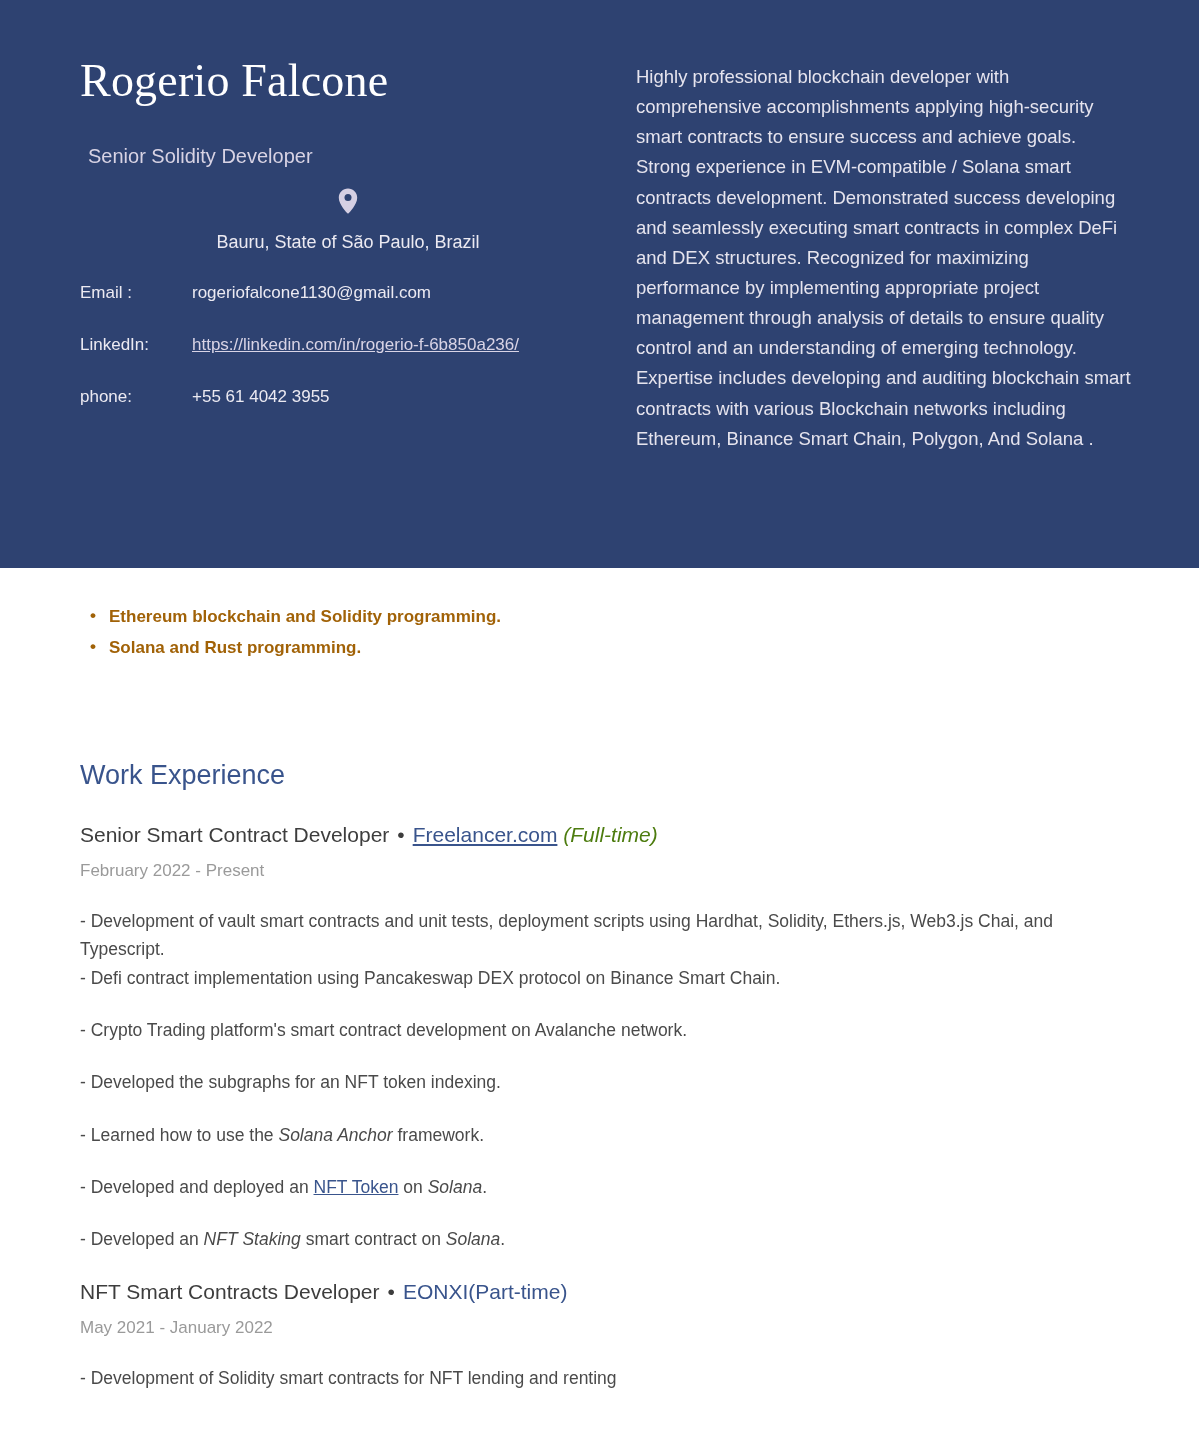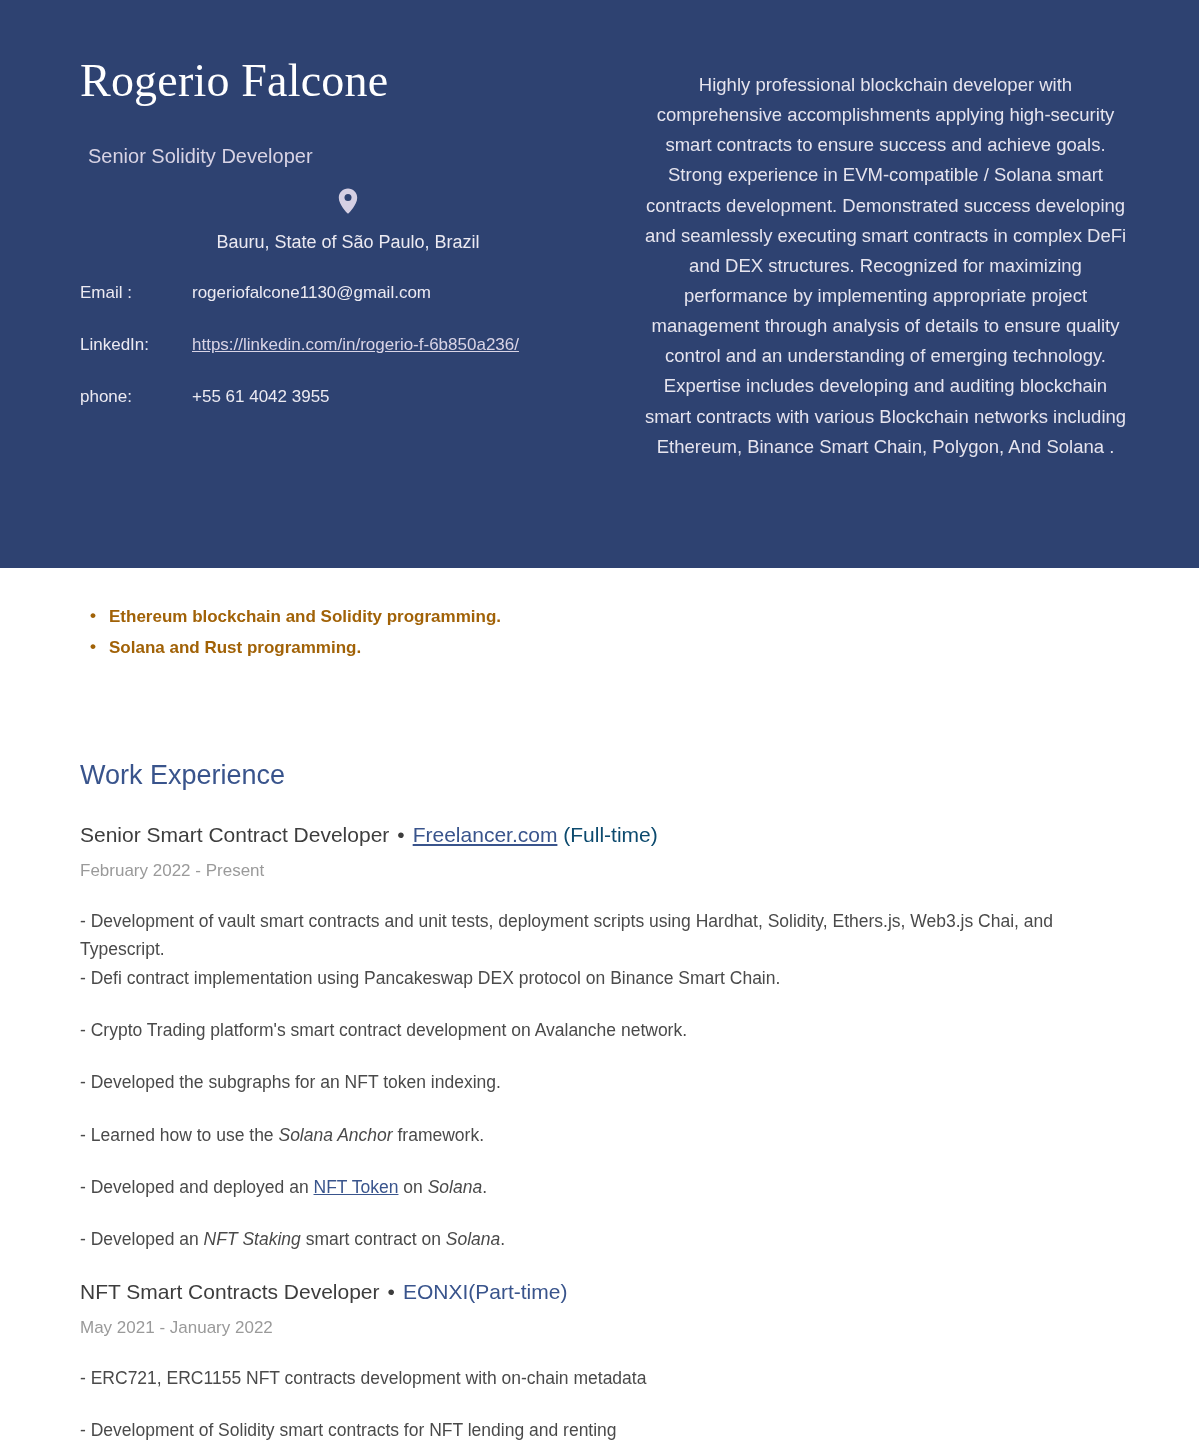--- a/index.html
+++ b/index.html
@@ -63,22 +63,21 @@
   .contact-value a {
     color: #d9d4e6;
     text-decoration: underline;
     word-break: break-word;
   }
 
   .summary {
     color: #e6e4ee;
     font-size: 18.5px;
     line-height: 1.63;
-    margin: 12px;
-    text-align: center;
+    margin: 4px;
   }
 
   
   .content { padding: 34px 60px 0 80px; }
 
   .skills { list-style: none; margin: 0; padding: 0; }
   .skills li {
     position: relative;
     padding-left: 29px;
     font-size: 17px;
@@ -111,21 +110,21 @@
   .job-heading .sep { padding: 0 8px; color: #3d3d3d; }
   .job-heading .company-link {
     color: #39548c;
     text-decoration: underline;
   }
   .job-heading .company-plain {
     color: #39548c;
     text-decoration: none;
     text-align: right;
   }
-  .job-heading .employment { color: #0c4a6e; }
+  .job-heading .employment { color: #4d7c0f; font-style: italic; }
 
   .job-dates {
     color: #9a9a9a;
     font-size: 17px;
     margin: 0 0 26px 0;
   }
 
   .job-bullets { margin: 0; }
   .job-bullets p {
     font-size: 17.5px;
@@ -215,18 +214,17 @@
     </div>
   </div>
 
   <div class="job">
     <div class="job-heading job2-heading">
       <span>NFT Smart Contracts Developer</span><span class="sep">•</span><a href="#" class="company-plain">EONXI(Part-time)</a>
     </div>
     <div class="job-dates">May 2021 - January  2022</div>
 
     <div class="job-bullets">
-      <p>- ERC721, ERC1155 NFT contracts development with on-chain metadata</p>
       <p>- Development of Solidity smart contracts for NFT lending and renting</p>
     </div>
   </div>
 
 </div>
 
 </body></html>

